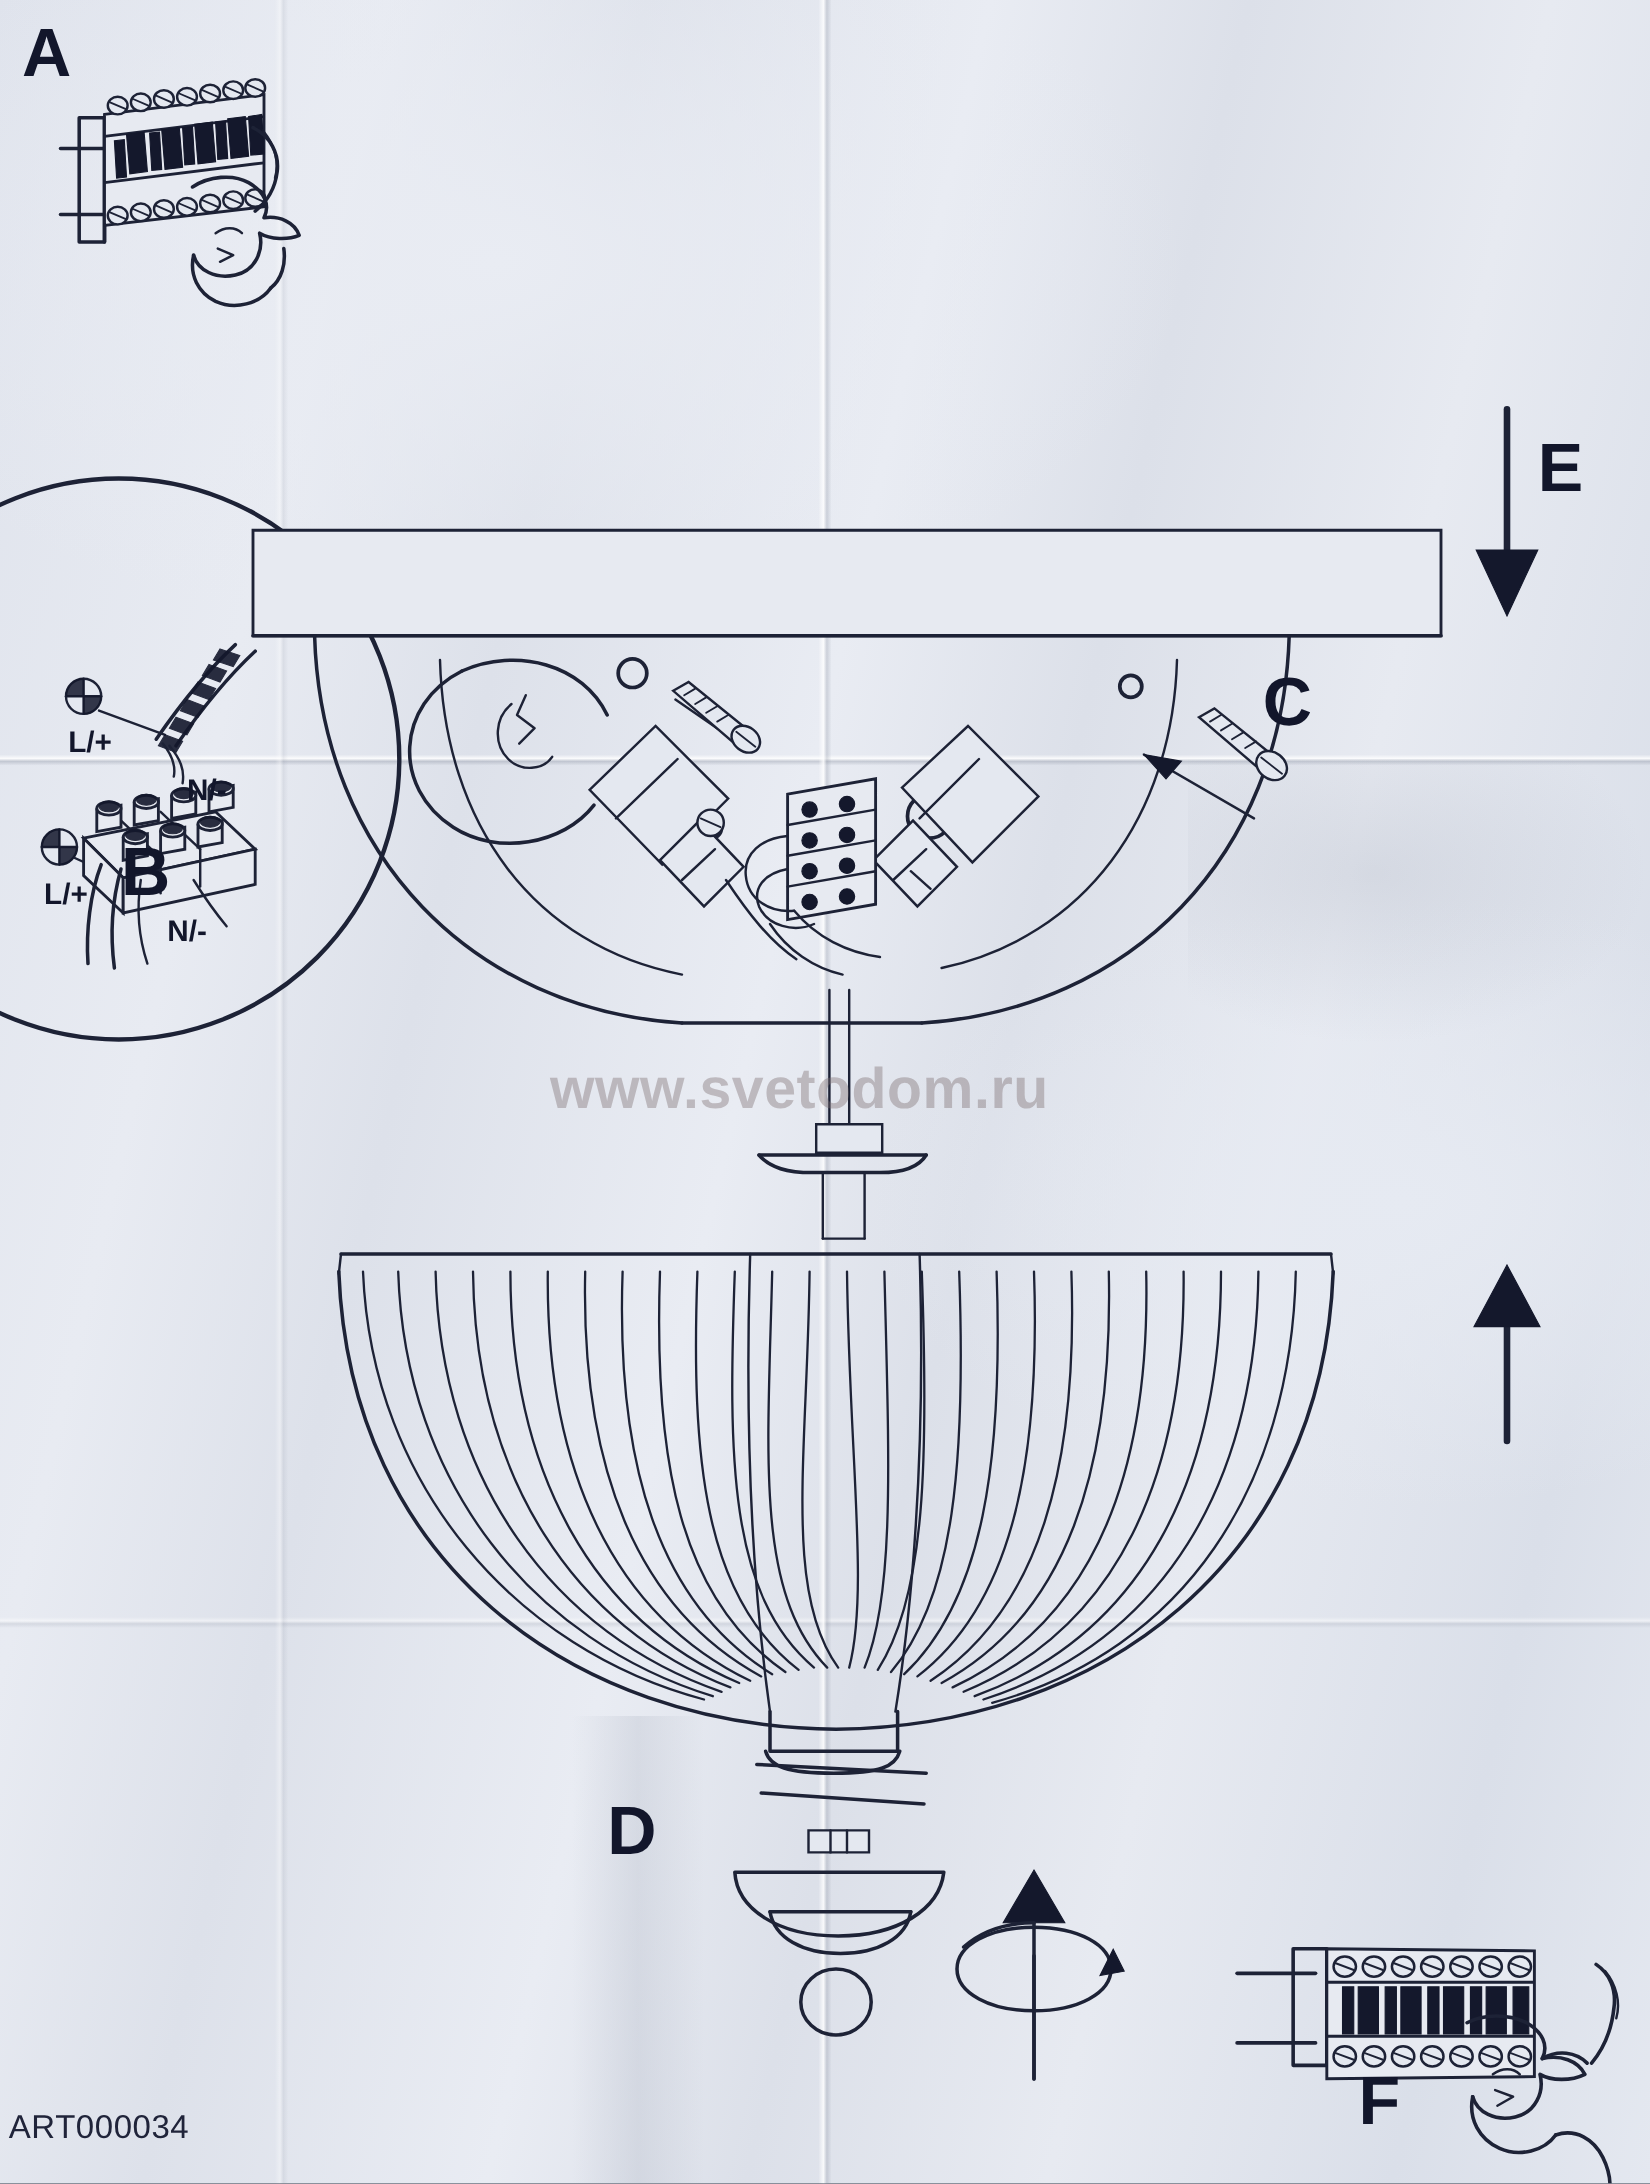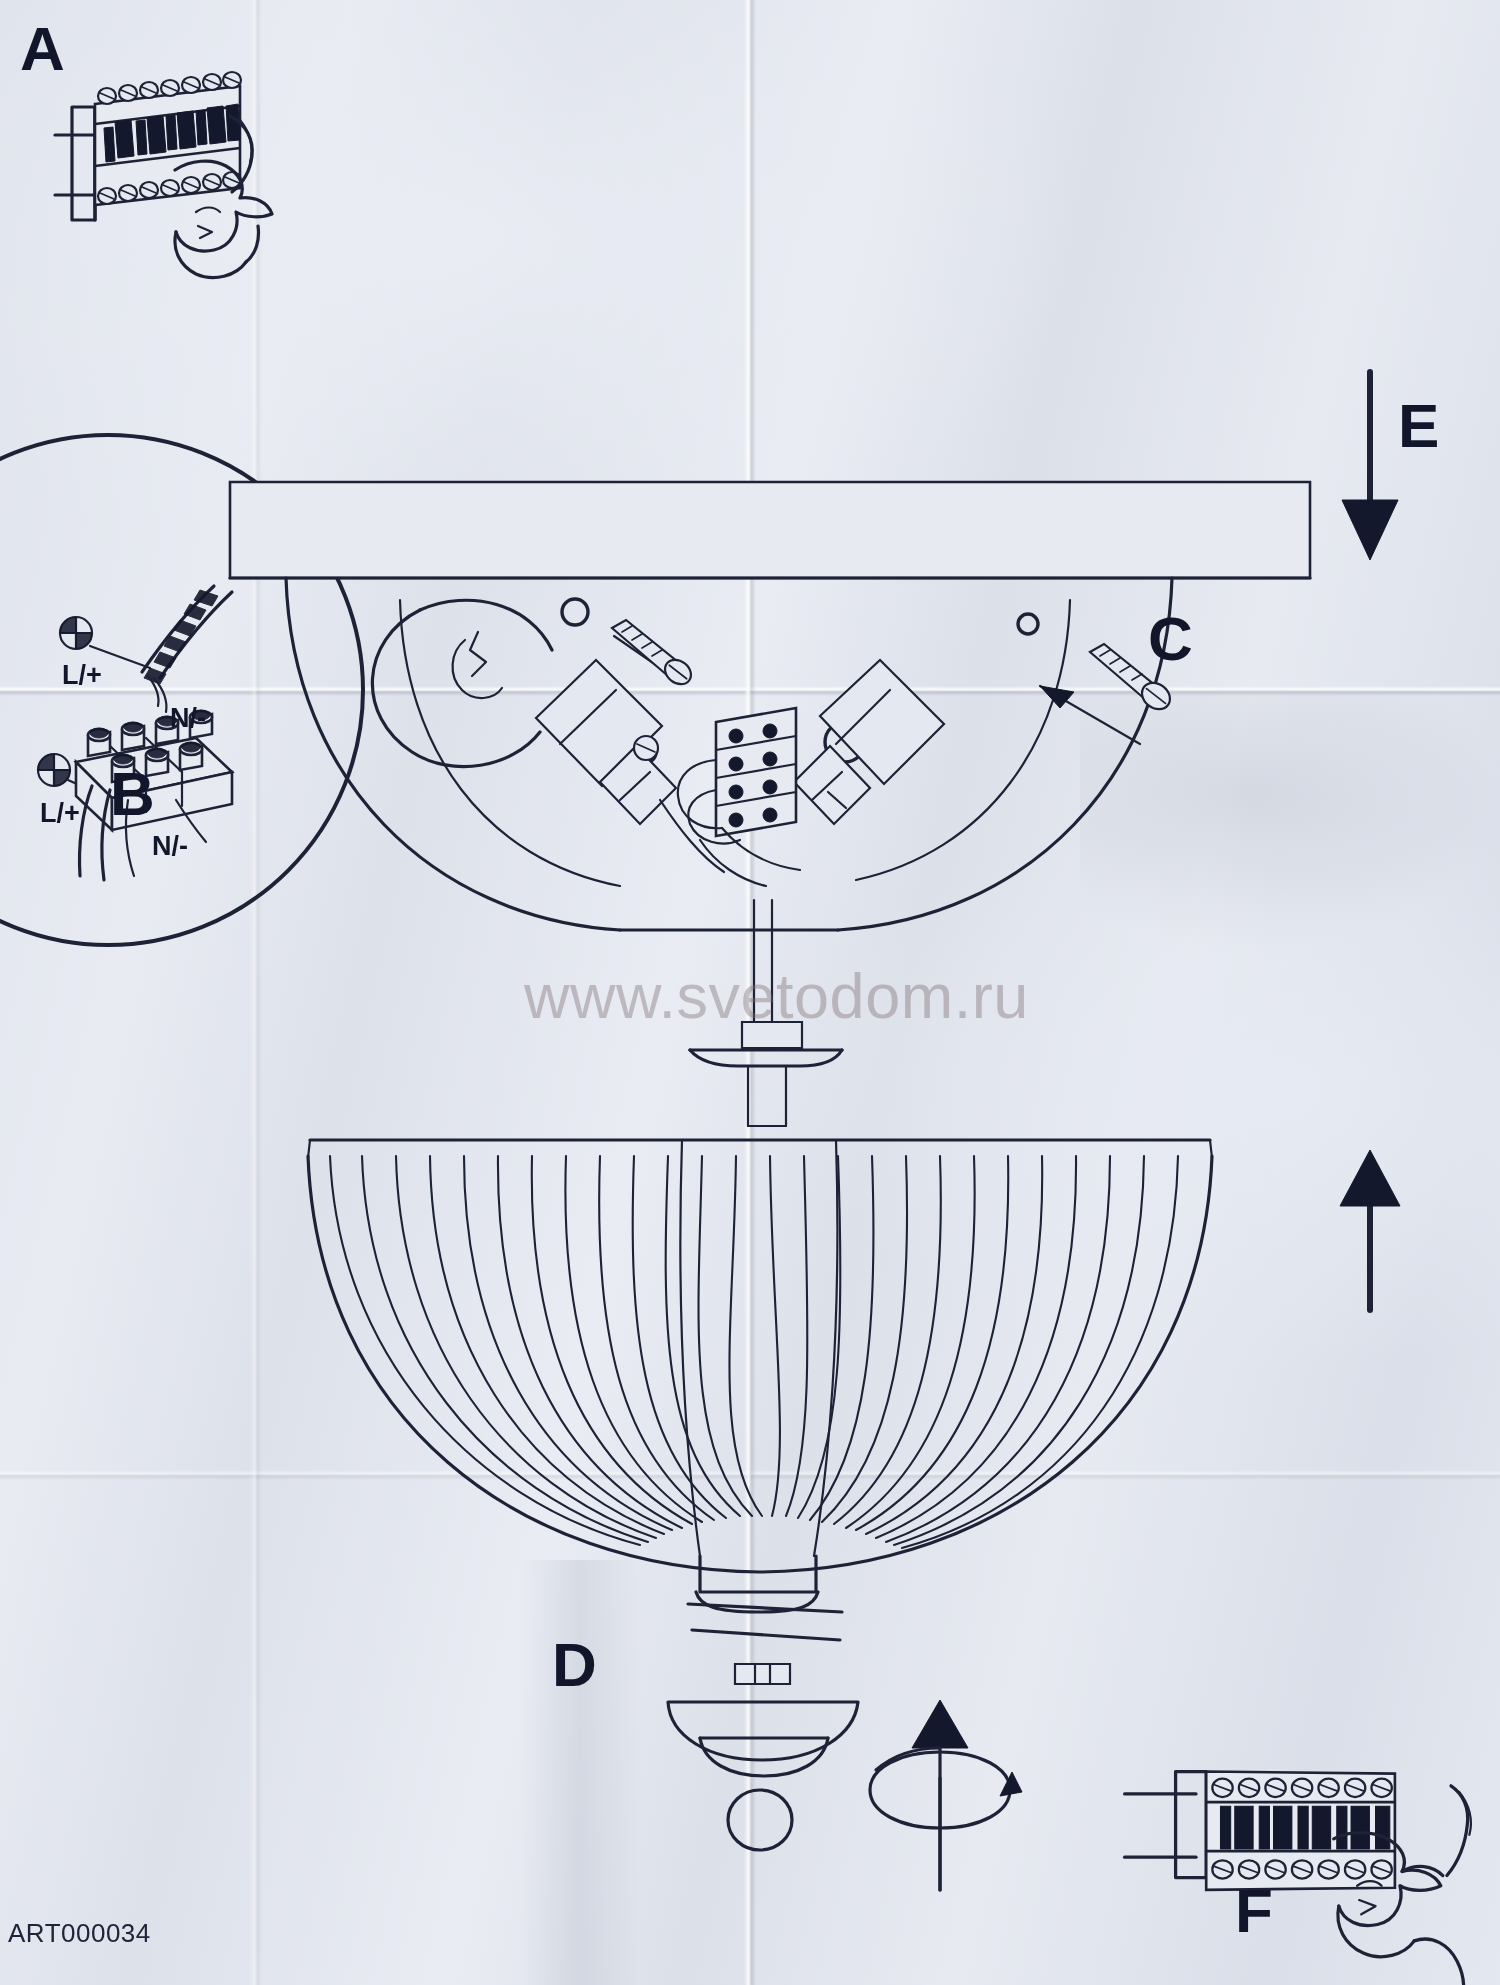--- a/index.html
+++ b/index.html
@@ -16,22 +16,22 @@
   .crease{position:absolute;pointer-events:none;}
   .crease.h{left:0;width:1500px;height:10px;
     background:linear-gradient(to bottom, rgba(255,255,255,0) 0%, rgba(255,255,255,.85) 35%, rgba(120,128,145,.30) 62%, rgba(255,255,255,0) 100%);}
   .crease.v{top:0;height:1985px;width:12px;
     background:linear-gradient(to right, rgba(255,255,255,0) 0%, rgba(255,255,255,.80) 38%, rgba(120,128,145,.26) 64%, rgba(255,255,255,0) 100%);}
   .shade{position:absolute;pointer-events:none;}
 
   .lbl{position:absolute;font-weight:bold;color:#12162b;line-height:1;}
   .lbl.big{font-size:62px;}
   .lbl.sm{font-size:27px;font-weight:bold;}
-  .wm{position:absolute;font-size:63px;font-weight:normal;color:rgba(126,110,112,.40);letter-spacing:.5px;white-space:nowrap;margin-left:24px;}
-  .art{position:absolute;font-size:26px;color:#20243a;letter-spacing:.5px;}
+  .wm{position:absolute;font-size:52px;font-weight:bold;color:rgba(126,110,112,.40);letter-spacing:.5px;white-space:nowrap;}
+  .art{position:absolute;font-size:30px;color:#20243a;letter-spacing:.5px;}
   svg{position:absolute;left:0;top:0;overflow:visible;}
   .ln{fill:none;stroke:#1d2236;stroke-width:3.2;stroke-linecap:round;stroke-linejoin:round;}
   .ln2{fill:none;stroke:#1d2236;stroke-width:2.2;stroke-linecap:round;stroke-linejoin:round;}
   .lnT{fill:none;stroke:#1d2236;stroke-width:1.7;stroke-linecap:round;stroke-linejoin:round;}
   .filld{fill:#14182c;stroke:#14182c;stroke-width:1;}
   .wht{fill:#e7eaf1;stroke:#1d2236;stroke-width:2.6;}
   .wht2{fill:#e4e8f0;stroke:#1d2236;stroke-width:2.2;}
   .nof{fill:none;}
 </style>
 </head>

